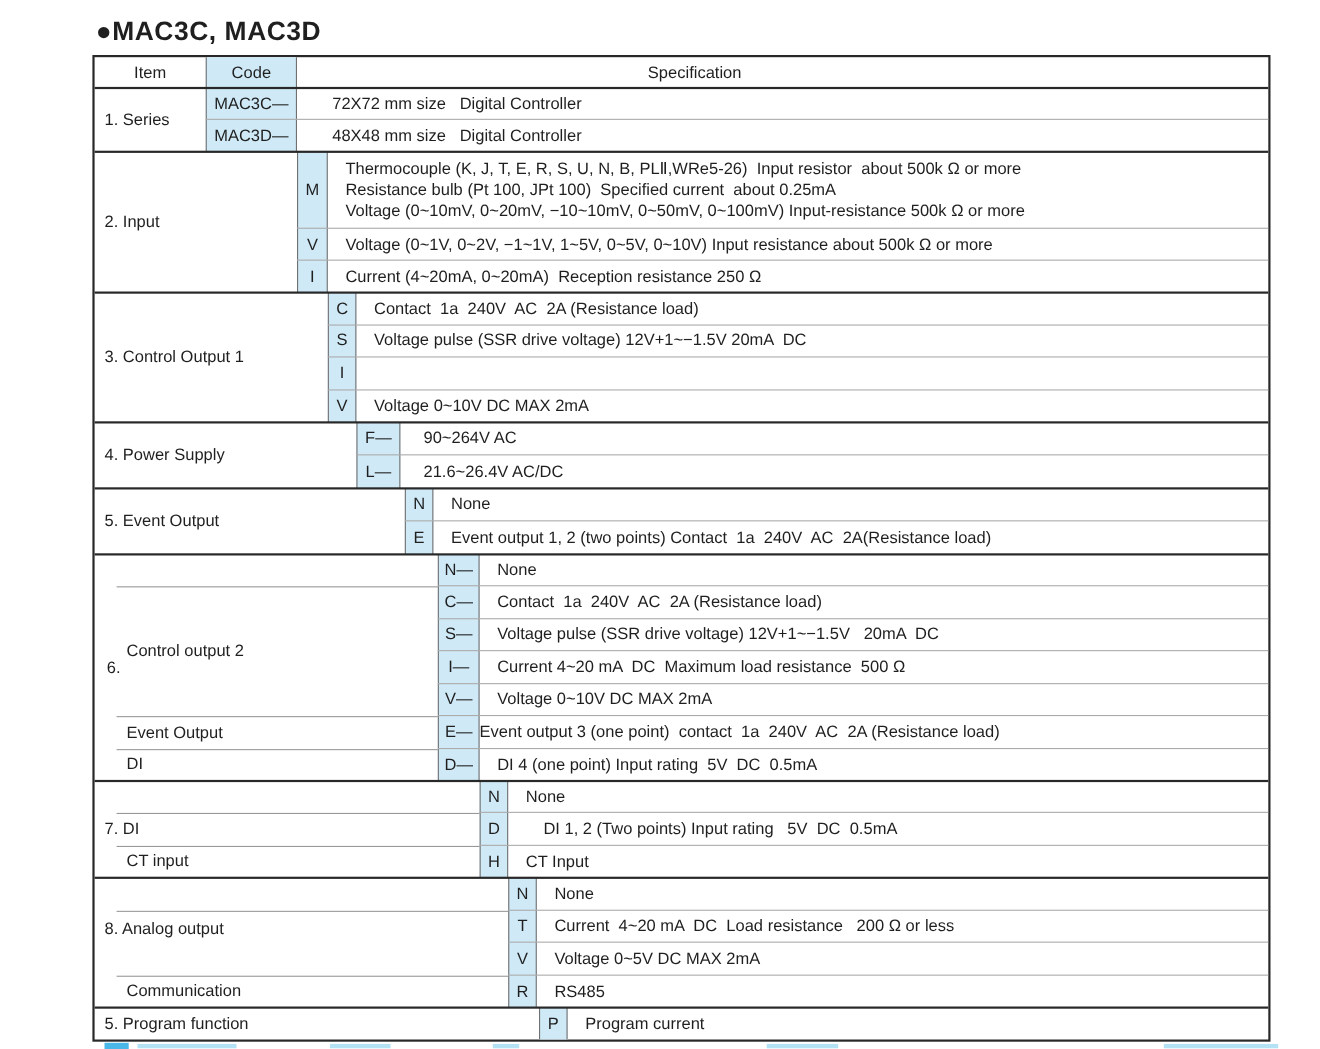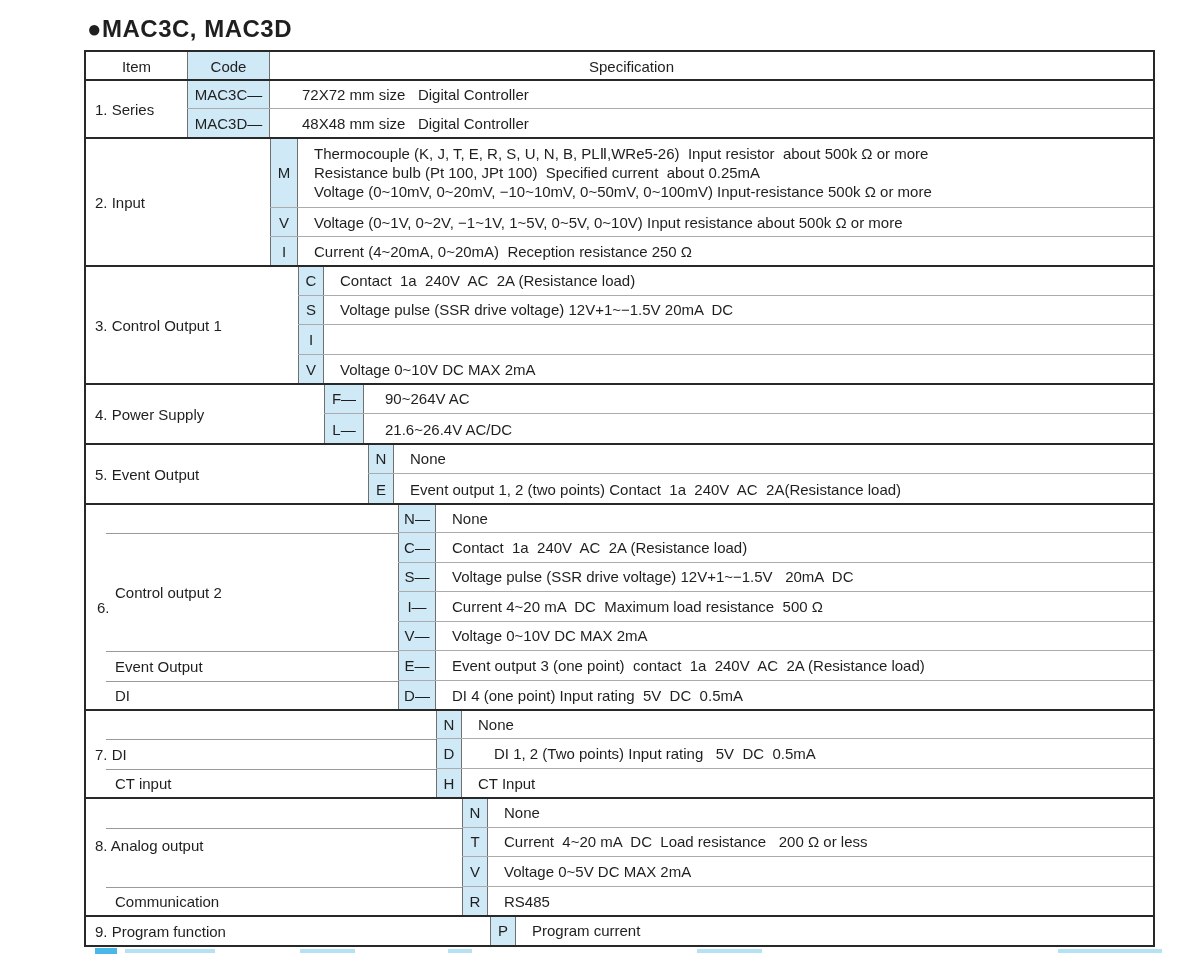--- a/index.html
+++ b/index.html
@@ -162,21 +162,21 @@
       <div class="row sep" style="left: 312px; top: 88.2px; height: 29.4px;">
         <div class="code" style="width: 38px;">I—</div>
         <div class="spec" style="margin-left: 16px;">Current 4~20 mA  DC  Maximum load resistance  500 Ω</div>
       </div>
       <div class="row sep" style="left: 312px; top: 117.6px; height: 29.4px;">
         <div class="code" style="width: 38px;">V—</div>
         <div class="spec" style="margin-left: 16px;">Voltage 0~10V DC MAX 2mA</div>
       </div>
       <div class="row sep" style="left: 312px; top: 147px; height: 29.5px;">
         <div class="code" style="width: 38px;">E—</div>
-        <div class="spec" style="margin-left: 16px;">Event output 3 (one point)  contact  1a  240V  AC  2A (Resistance load)</div>
+        <div class="spec" style="">Event output 3 (one point)  contact  1a  240V  AC  2A (Resistance load)</div>
       </div>
       <div class="row" style="left: 312px; top: 176.5px; height: 29.5px;">
         <div class="code" style="width: 38px;">D—</div>
         <div class="spec" style="margin-left: 16px;">DI 4 (one point) Input rating  5V  DC  0.5mA</div>
       </div>
     </div>
     <div class="bnd" style="top: 451px;"></div>
     <div class="sec" style="top: 658px; height: 88px;">
       <div class="codestrip" style="left: 350px; width: 26px;"></div>
       <div class="pline" style="top: 29.33px; left: 20px; width: 330px;"></div>
@@ -216,21 +216,21 @@
         <div class="spec" style="margin-left: 16px;">Voltage 0~5V DC MAX 2mA</div>
       </div>
       <div class="row" style="left: 376px; top: 88.5px; height: 29.5px;">
         <div class="code" style="width: 26px;">R</div>
         <div class="spec" style="margin-left: 16px;">RS485</div>
       </div>
     </div>
     <div class="bnd" style="top: 745px;"></div>
     <div class="sec" style="top: 864px; height: 29px;">
       <div class="codestrip" style="left: 404px; width: 26px;"></div>
-      <div class="lab" style="left: 9px; top: 14.5px;">9. Program function</div>
+      <div class="lab" style="left: 9px; top: 14.5px;">5. Program function</div>
       <div class="row" style="left: 404px; top: 0px; height: 29px;">
         <div class="code" style="width: 26px;">P</div>
         <div class="spec" style="margin-left: 16px;">Program current</div>
       </div>
     </div>
     <div class="bnd" style="top: 863px;"></div>
   </div>
 
 <div class="fsq"></div>
 <div class="fbar" style="left:125px;width:90px;"></div>

